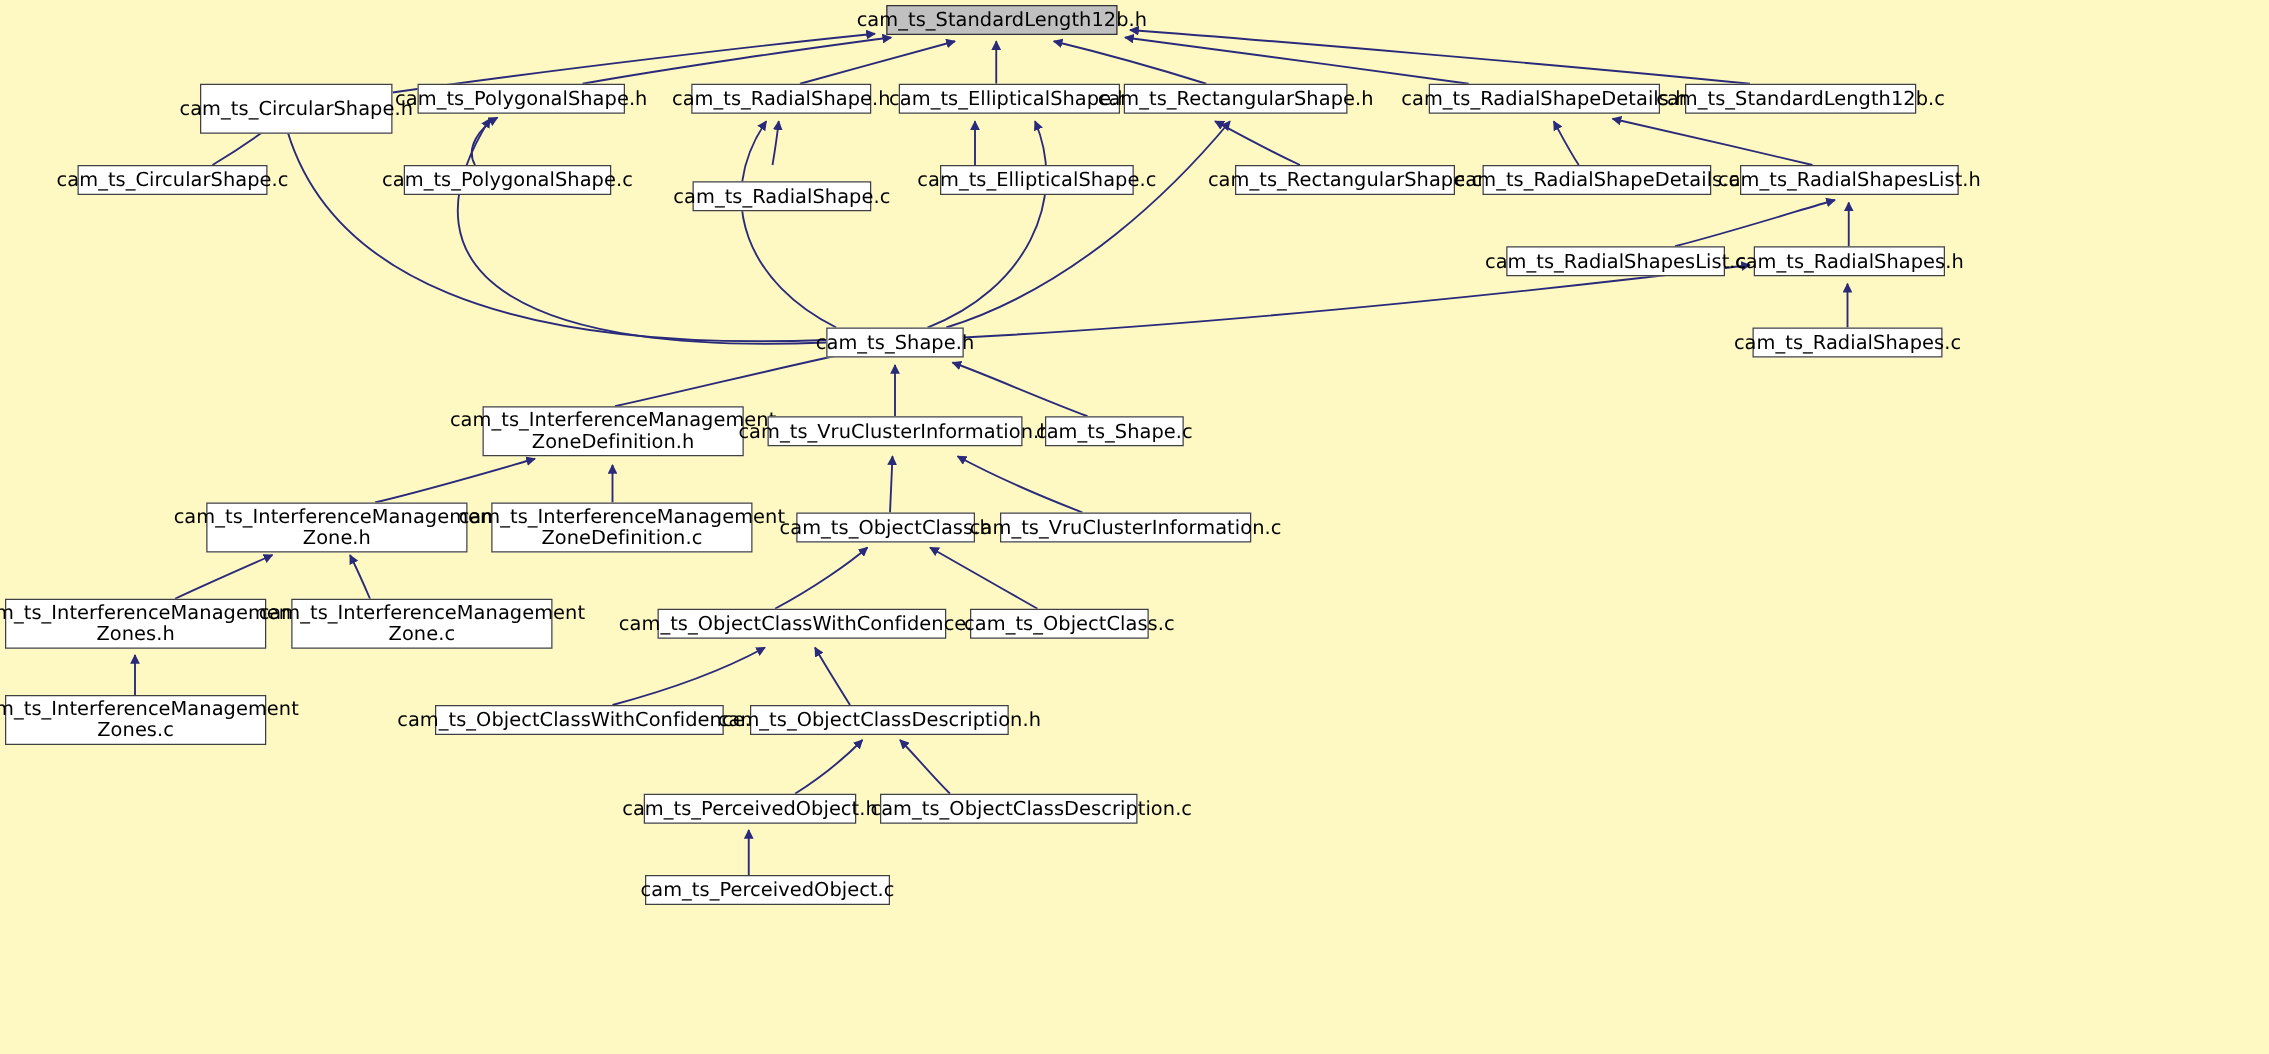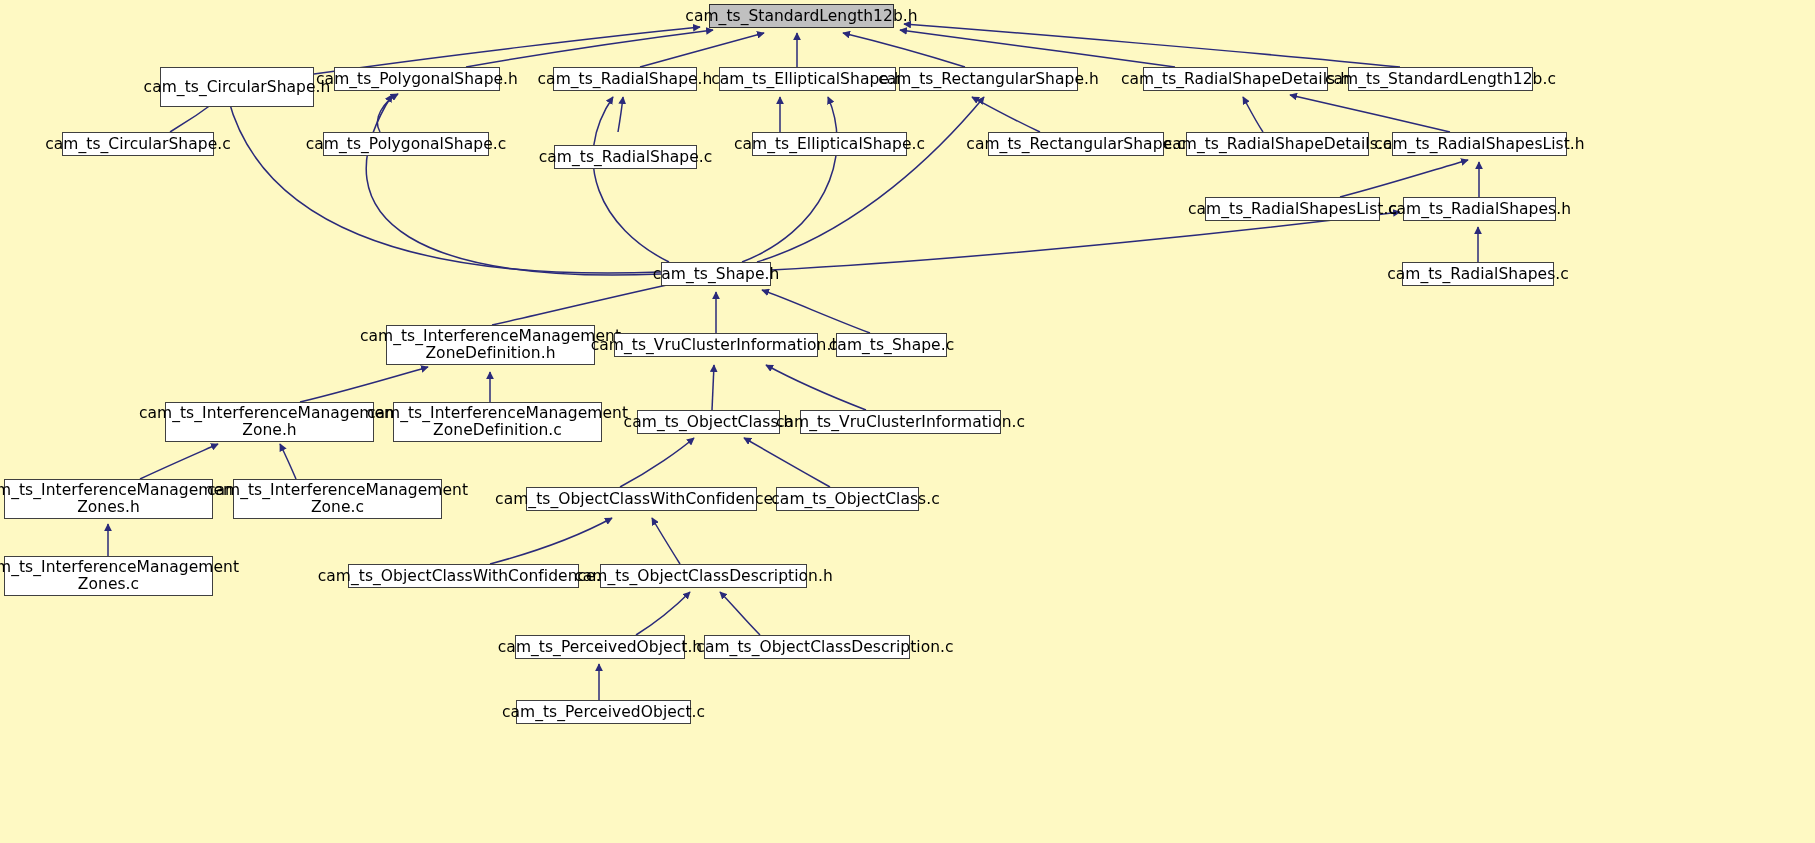--- a/index.html
+++ b/index.html
@@ -136,15 +136,15 @@
       <div class="node" style="left: 233px; top: 479px; width: 209px; height: 40px;"><span class="node-label">cam_ts_InterferenceManagement
 Zone.c</span></div>
       <div class="node" style="left: 526px; top: 487px; width: 231px; height: 24px;"><span class="node-label">cam_ts_ObjectClassWithConfidence.h</span></div>
       <div class="node" style="left: 776px; top: 487px; width: 143px; height: 24px; padding-left: 16px;"><span class="node-label">cam_ts_ObjectClass.c</span></div>
       <div class="node" style="left: 4px; top: 556px; width: 209px; height: 40px;"><span class="node-label">cam_ts_InterferenceManagement
 Zones.c</span></div>
       <div class="node" style="left: 348px; top: 564px; width: 231px; height: 24px;"><span class="node-label">cam_ts_ObjectClassWithConfidence.c</span></div>
       <div class="node" style="left: 600px; top: 564px; width: 207px; height: 24px;"><span class="node-label">cam_ts_ObjectClassDescription.h</span></div>
       <div class="node" style="left: 515px; top: 635px; width: 170px; height: 24px; align-items: center;"><span class="node-label">cam_ts_PerceivedObject.h</span></div>
       <div class="node" style="left: 704px; top: 635px; width: 206px; height: 24px; padding-left: 36px;"><span class="node-label">cam_ts_ObjectClassDescription.c</span></div>
-      <div class="node" style="left: 516px; top: 700px; width: 175px; height: 24px;"><span class="node-label">cam_ts_PerceivedObject.c</span></div>
+      <div class="node" style="left: 516px; top: 700px; width: 196px; height: 24px;"><span class="node-label">cam_ts_PerceivedObject.c</span></div>
     </div>
 </div>
 
 </body></html>

